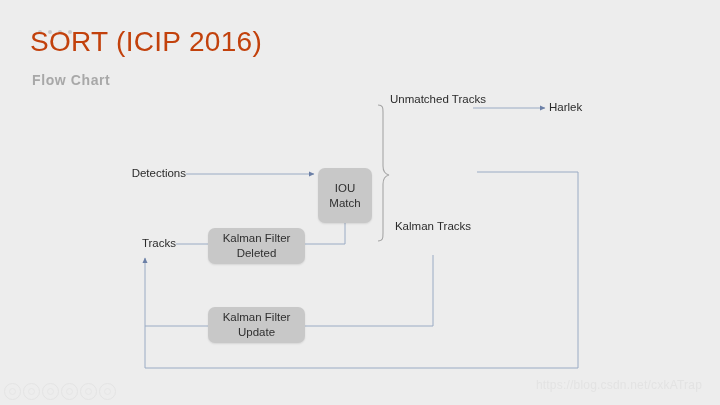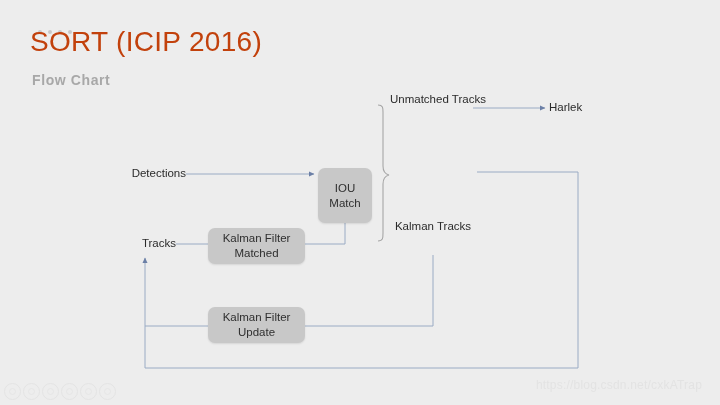--- a/index.html
+++ b/index.html
@@ -136,21 +136,21 @@
     </g>
   </svg>
 
   <div class="node" id="node-iou">
     <span>IOU</span>
     <span>Match</span>
   </div>
 
   <div class="node" id="node-kf-predict">
     <span>Kalman Filter</span>
-    <span>Matched</span>
+    <span>Deleted</span>
   </div>
 
   <div class="node" id="node-kf-update">
     <span>Kalman Filter</span>
     <span>Update</span>
   </div>
 
   <div class="lbl" style="left:111px;top:166px;width:75px;text-align:right;">
     <span>Detections</span>
   </div>

